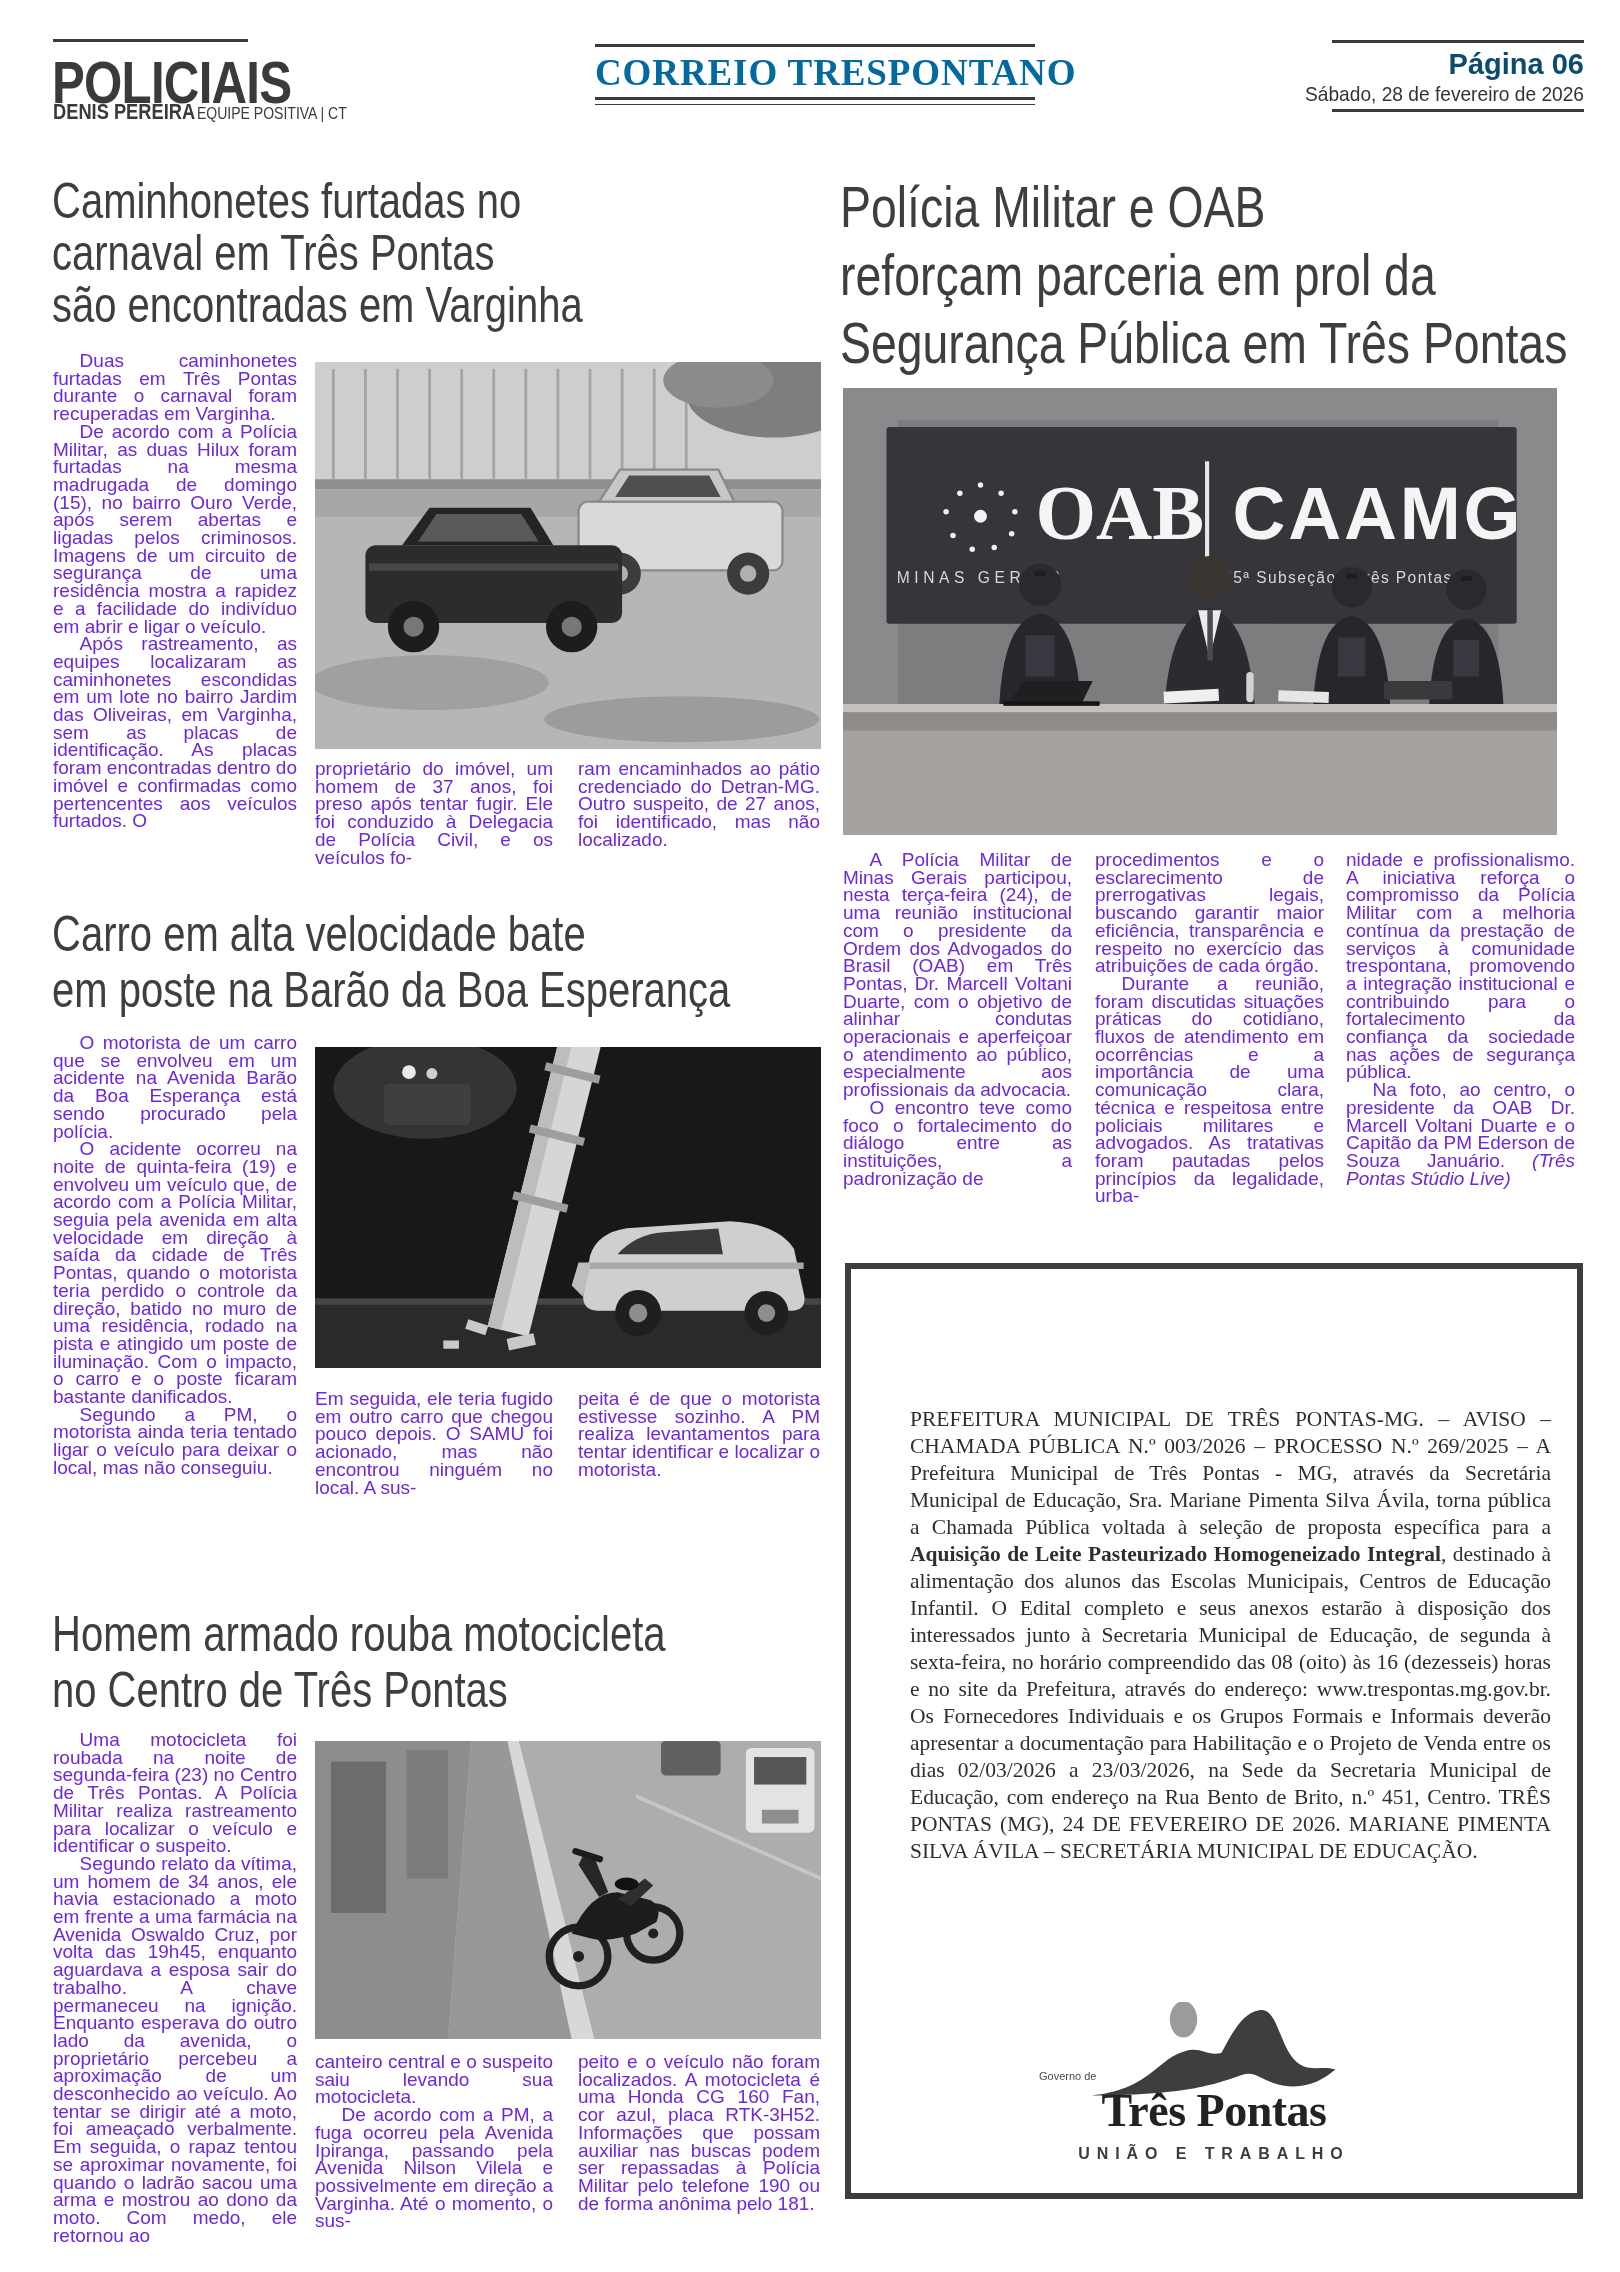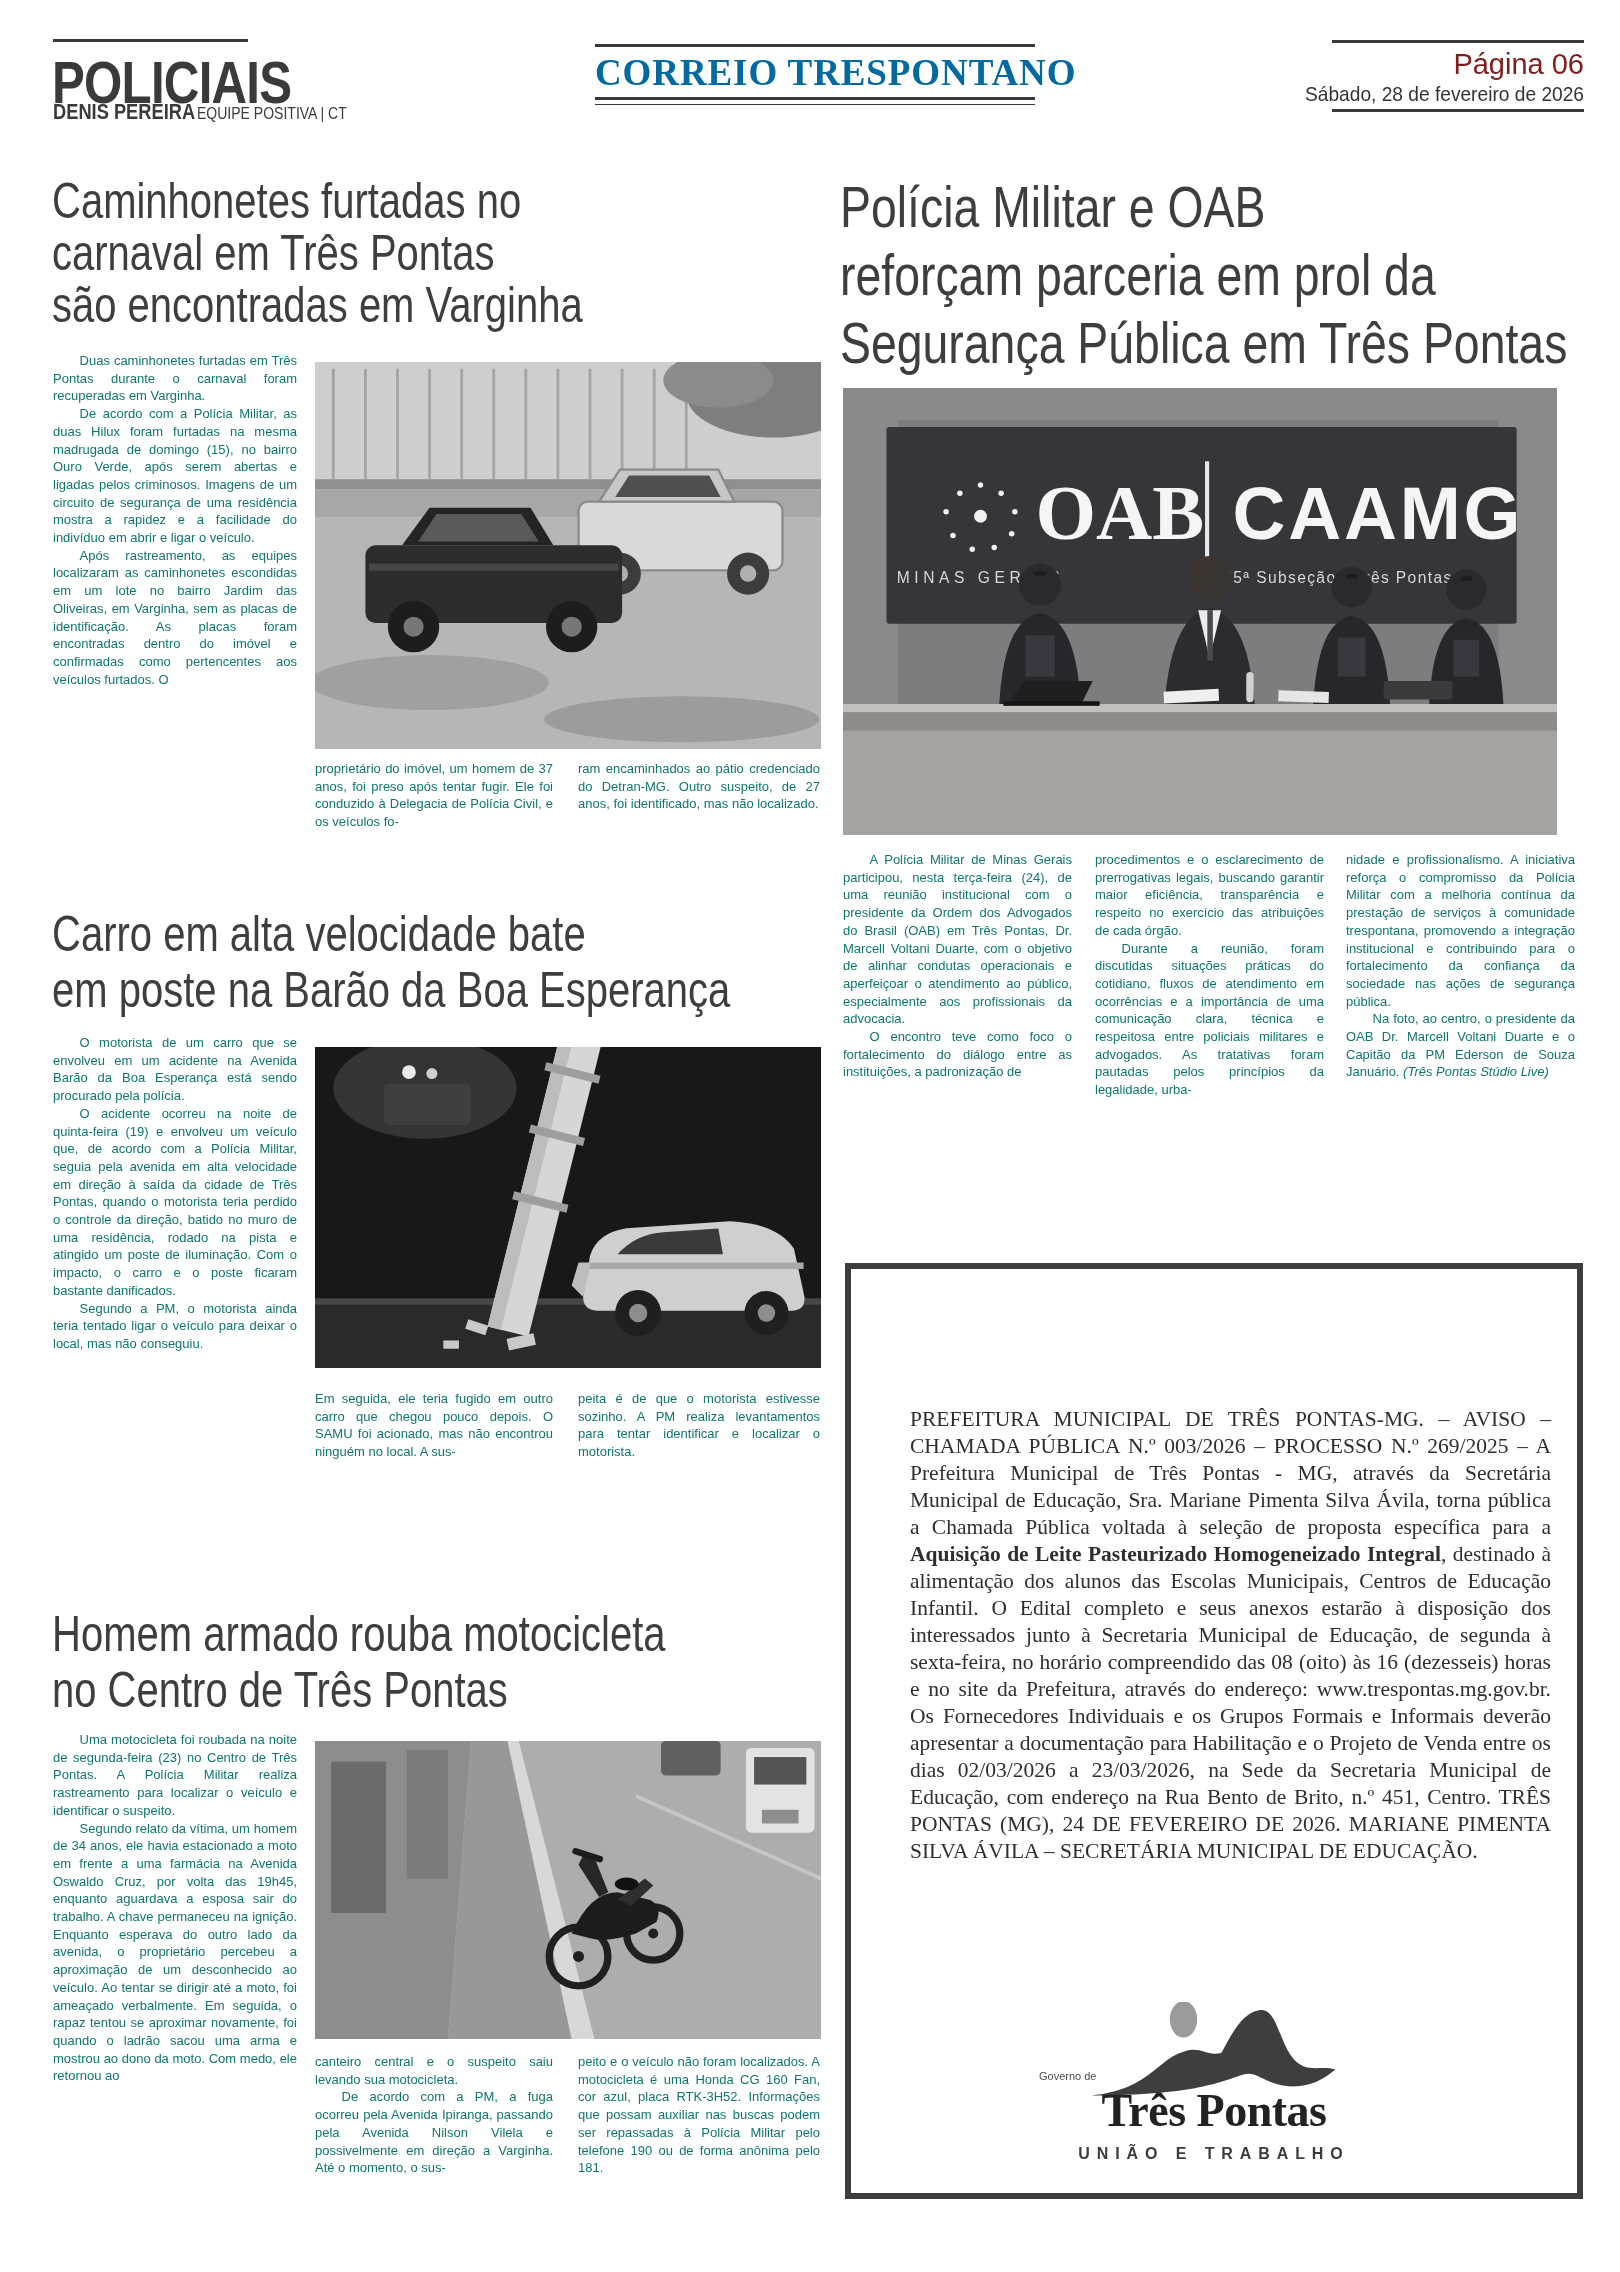--- a/index.html
+++ b/index.html
@@ -8,32 +8,32 @@
   .abs{position:absolute;}
   .rule{position:absolute;background:#3a3a3a;}
   
   .hl{position:absolute;color:#3e3e3e;transform:scaleX(.8);transform-origin:0 0;white-space:nowrap;}
   .hl div{margin:0;padding:0;}
   .hl-a1{font-size:50px;line-height:52px;}
   .hl-a2{font-size:50px;line-height:56px;}
   .hl-a3{font-size:50px;line-height:56px;}
   .hl-oab{font-size:58px;line-height:68px;}
   
-  .bodycol{position:absolute;font-size:13px;line-height:17.7px;text-align:justify;color:#0f766e;}
+  .bodycol{position:absolute;font-size:19px;line-height:17.7px;text-align:justify;color:#6d28d9;}
   .bodycol p{margin:0;text-indent:26.6px;}
   .bodycol.cont p:first-child{text-indent:0;}
   
   .section-title{position:absolute;font-weight:bold;font-size:60px;letter-spacing:-0.9px;
                  transform:scaleX(.82);transform-origin:0 0;color:#3a3a3a;white-space:nowrap;}
   .byline{position:absolute;transform:scaleX(.85);transform-origin:0 0;white-space:nowrap;color:#3a3a3a;}
   .byline b{font-size:21.5px;}
   .byline span{font-size:16.5px;}
   .masthead{position:absolute;font-family:"Liberation Serif",serif;font-weight:bold;
             font-size:37px;letter-spacing:0.9px;color:#0369a1;text-align:center;white-space:nowrap;}
-  .pagenum{position:absolute;font-weight:normal;font-size:29px;text-align:right;color:#7f1d1d;}
+  .pagenum{position:absolute;font-weight:bold;font-size:29px;text-align:right;color:#0c4a6e;}
   .pagedate{position:absolute;font-size:20.6px;text-align:right;color:#333;transform:scaleX(.93);transform-origin:100% 0;white-space:nowrap;}
   
   .notice{position:absolute;border:6.4px solid #3d3d3f;background:#fff;}
   .notice-banner{position:absolute;left:0;top:0;right:0;height:94px;background:#59595b;
                  font-family:"Liberation Serif",serif;color:#ffffff;text-align:center;}
   .notice-banner div{font-size:26.6px;line-height:37px;letter-spacing:0.5px;transform:scaleX(.96);transform-origin:50% 0;white-space:nowrap;}
   .notice-banner{padding-top:13px;box-sizing:border-box;}
   .notice-body{position:absolute;left:59px;right:26px;top:137px;
                font-family:"Liberation Serif",serif;font-size:21.5px;line-height:27px;
                text-align:justify;color:#2e2e2e;}

